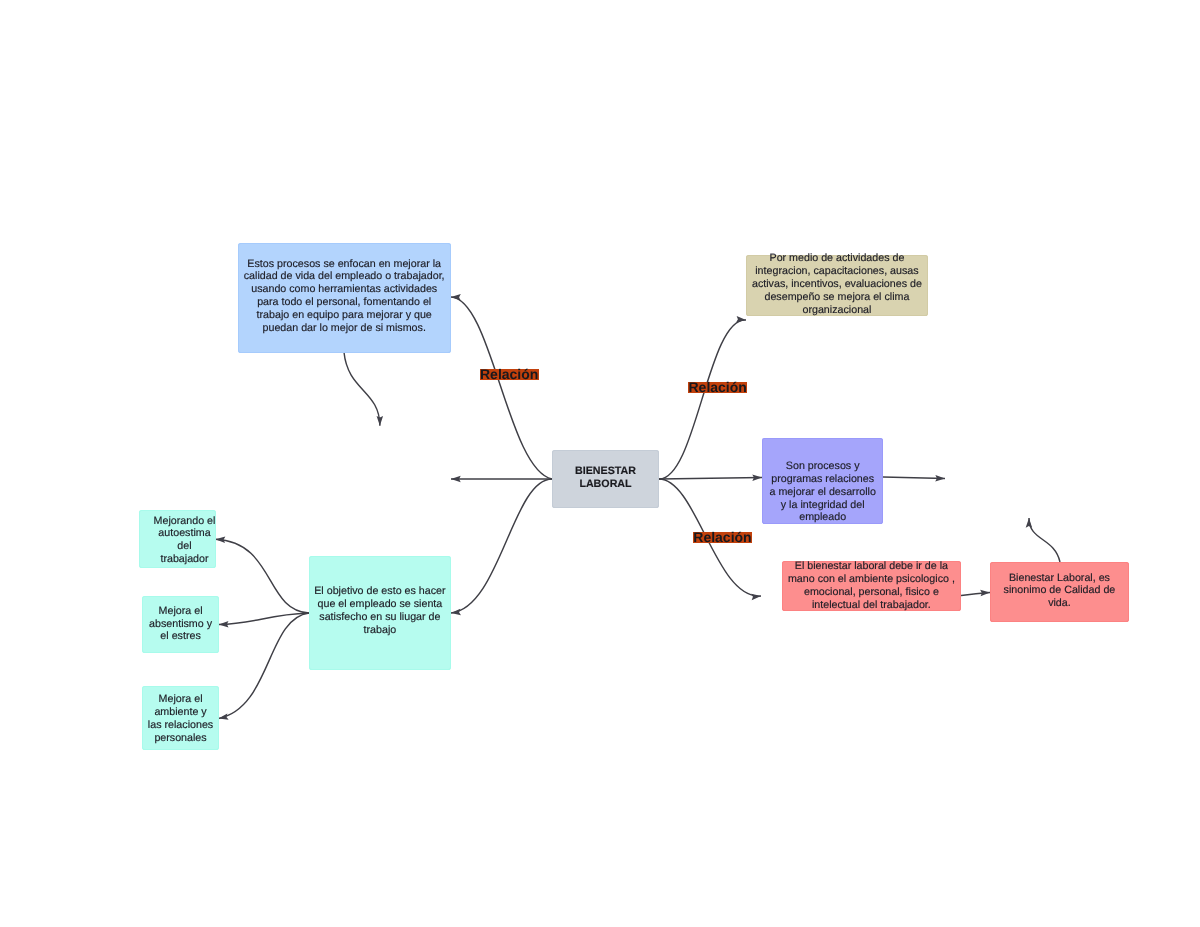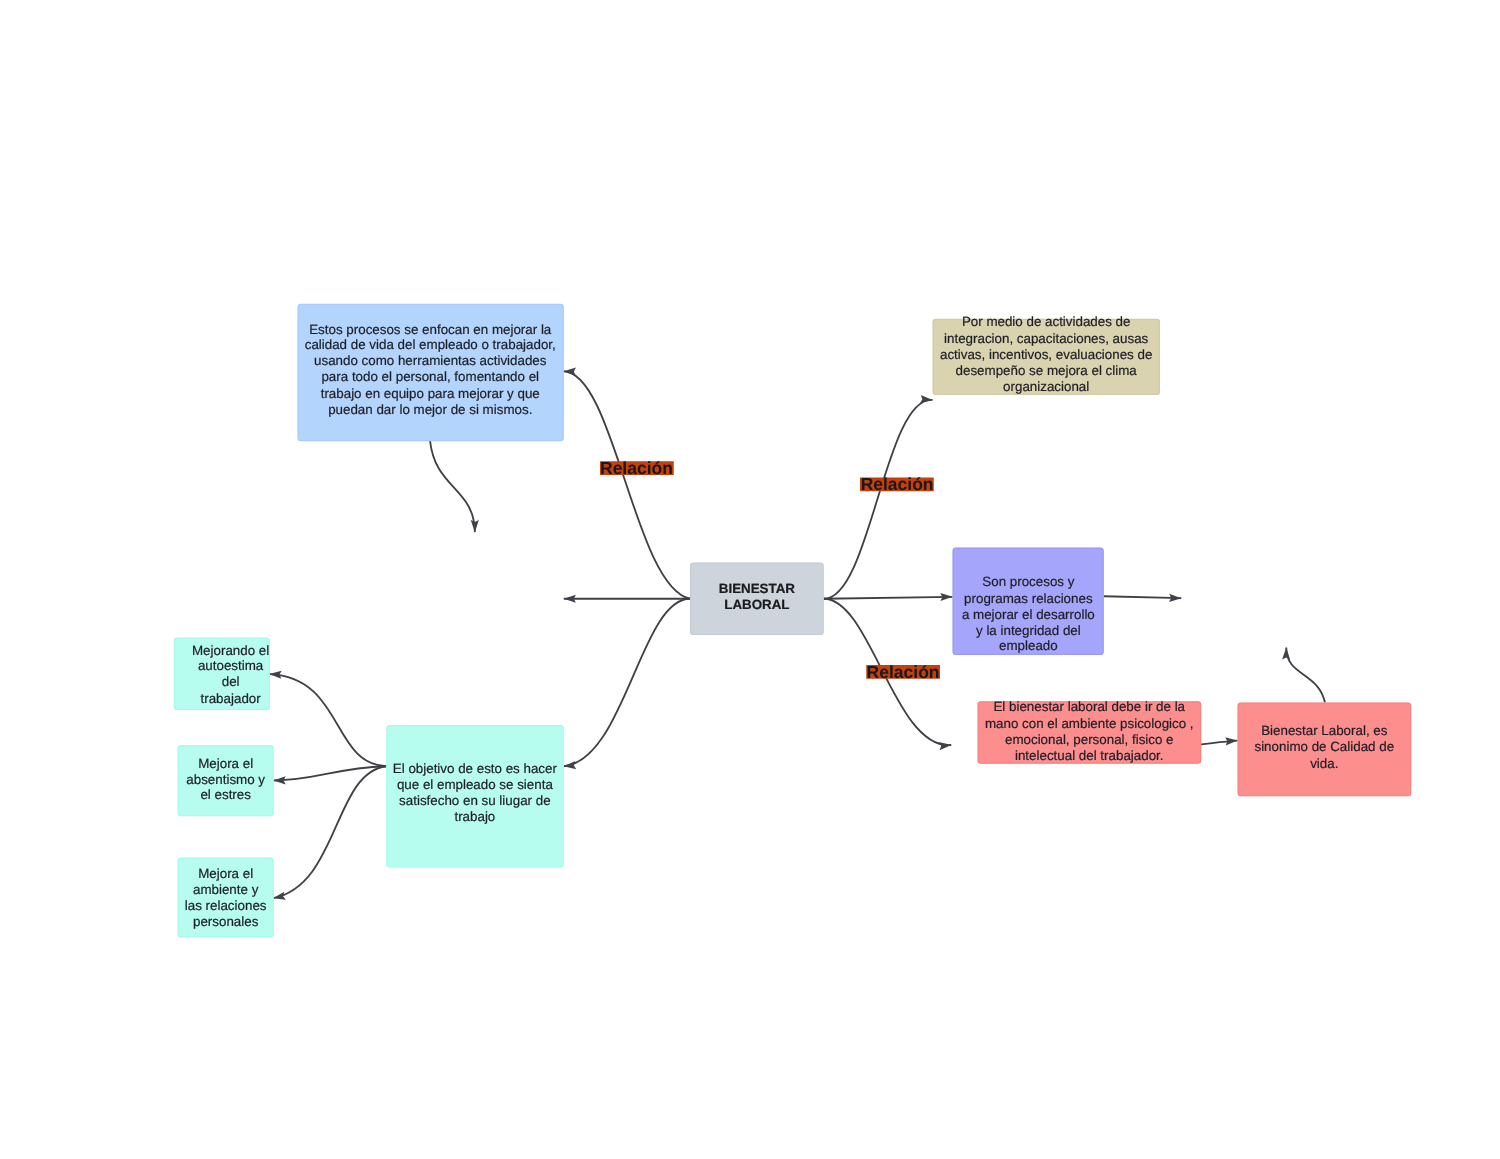--- a/index.html
+++ b/index.html
@@ -126,30 +126,30 @@
   </div>
 
   <div class="edge-label el-1">Relación</div>
   <div class="edge-label el-2">Relación</div>
   <div class="edge-label el-3">Relación</div>
 </div>
 
 <style>
   .n-blue       {left:237.8px;top:242.7px;width:212.8px;height:109.9px;}
   .n-yellow     {left:308.9px;top:424.9px;width:142.4px;height:107.3px;}
-  .n-objetivo   {left:308.9px;top:555.8px;width:142px;height:113.8px;margin-top:24px;}
+  .n-objetivo   {left:308.9px;top:555.8px;width:142px;height:113.8px;}
   .n-autoestima {left:139.1px;top:510px;width:76.8px;height:58px;padding-left:14px;}
   .n-absentismo {left:142.3px;top:596px;width:76.5px;height:57.2px;}
   .n-ambiente   {left:142.2px;top:686.3px;width:76.7px;height:63.5px;}
   .n-center     {left:552px;top:450px;width:107px;height:57.8px;font-weight:bold;}
   .n-actividades{left:745.9px;top:255px;width:182.1px;height:61px;}
   .n-procesos   {left:761.9px;top:438.1px;width:121.6px;height:86px;align-items:flex-end;}
   .n-fundamental{left:944.9px;top:438.2px;width:167.3px;height:80px;}
   .n-psicologico{left:782px;top:561.2px;width:178.8px;height:50px;}
-  .n-calidad    {left:990.2px;top:562px;width:138.5px;height:75px;}
+  .n-calidad    {left:990.2px;top:562px;width:138.5px;height:60px;}
   .n-blue .txt{top:-1.6px;}
   .n-yellow .txt{top:-1.1px;}
   .n-objetivo .txt{top:-1.9px;}
   .n-autoestima .txt{top:1.1px;}
   .n-absentismo .txt{top:-0.5px;}
   .n-ambiente .txt{top:1.0px;}
   .n-center .txt{top:-0.9px;}
   .n-actividades .txt{top:-1.2px;}
   .n-procesos .txt{top:0.1px;}
   .n-fundamental .txt{top:-0.5px;}

